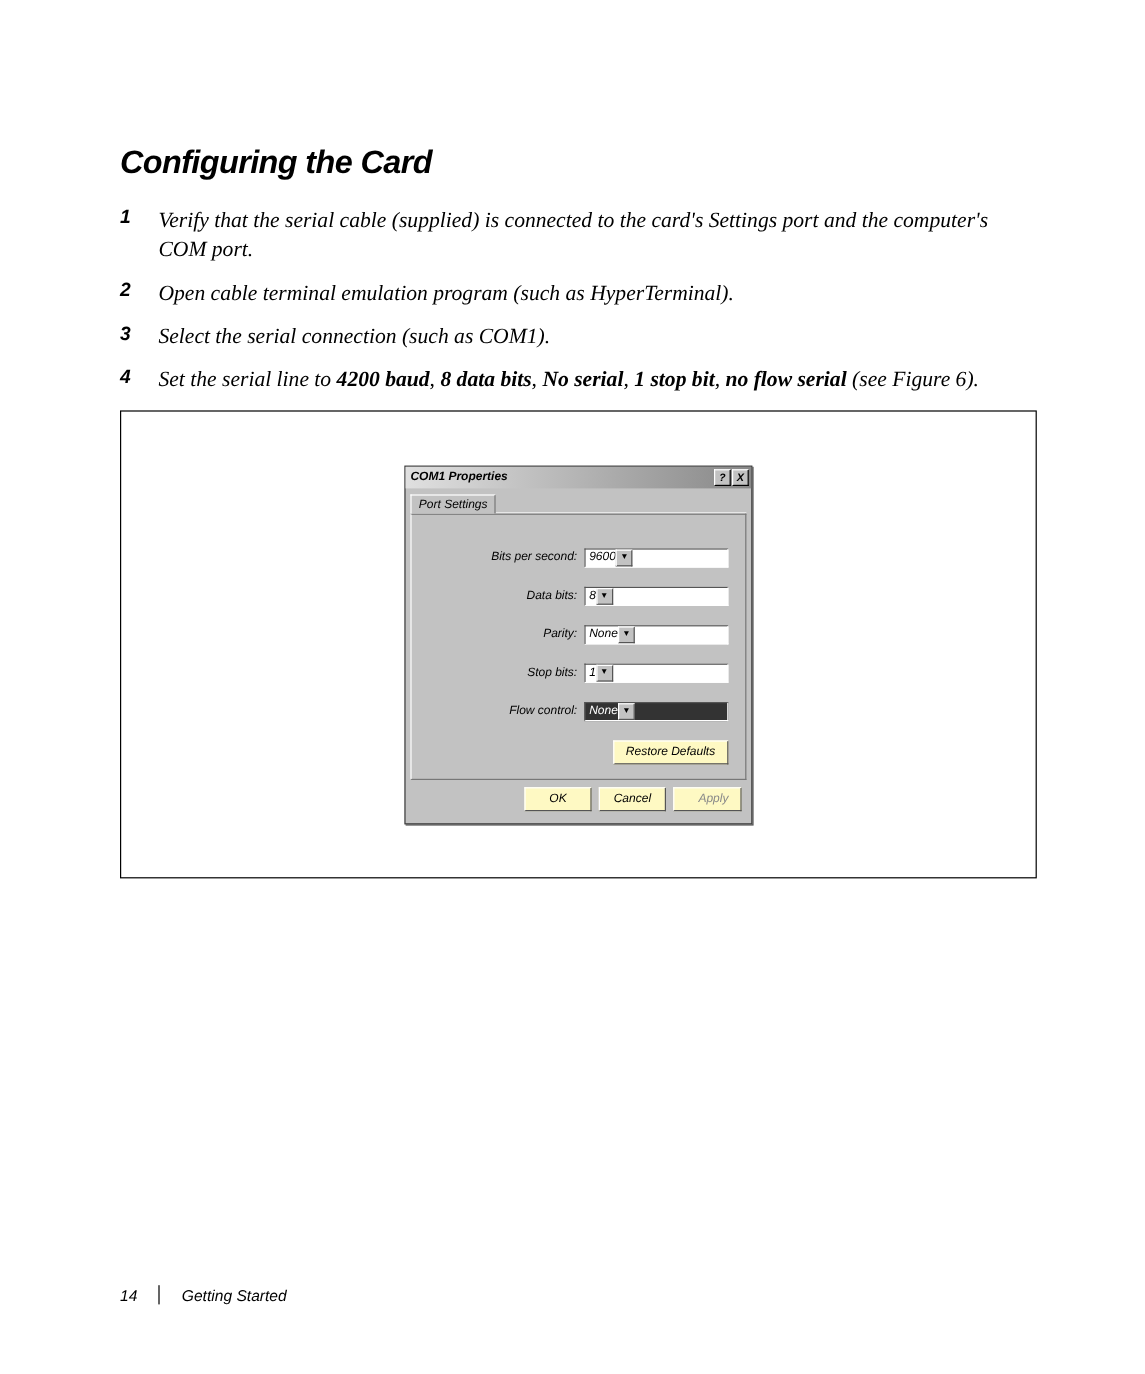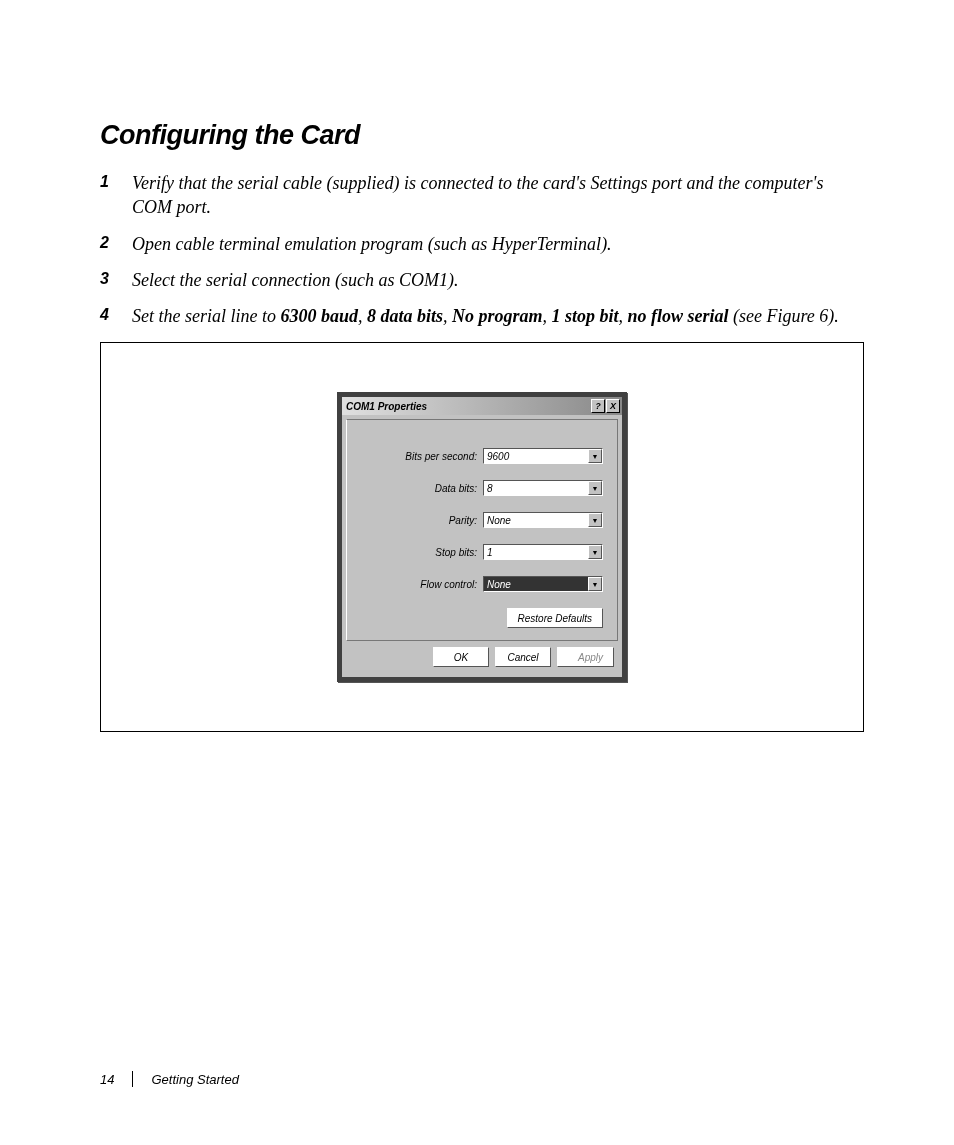--- a/index.html
+++ b/index.html
@@ -69,21 +69,21 @@
     font-family: Arial, Helvetica, sans-serif;
     font-weight: 700;
     font-size: 13px;
     margin-top: 8px;
   }
 
   
   .win-dialog {
     width: 290px;
     background: #c2c2c2;
-    border: 5px solid #404040;
+    border: 1px solid #404040;
     box-shadow: 1px 1px 0 #555;
     font-family: Tahoma, Arial, sans-serif;
     font-size: 10px;
   }
   .titlebar {
     height: 18px;
     background: linear-gradient(to right, #e0e0e0, #888);
     display: flex;
     align-items: center;
     justify-content: space-between;
@@ -143,21 +143,21 @@
   .combo {
     width: 120px;
     height: 16px;
     background: #fff;
     border-top: 1px solid #555;
     border-left: 1px solid #555;
     border-right: 1px solid #fff;
     border-bottom: 1px solid #fff;
     display: flex;
     align-items: center;
-    justify-content: space-between;
+    justify-content: flex-start;
     padding-left: 3px;
     font-size: 10px;
   }
   .combo.sel {
     background: #333;
     color: #fff;
   }
   .combo-arrow {
     width: 14px; height: 14px;
     background: #c2c2c2;
@@ -170,21 +170,21 @@
     font-size: 7px;
   }
   .btn-row-right {
     display: flex;
     justify-content: flex-end;
     margin-top: 8px;
   }
   .win-btn {
     height: 20px;
     padding: 0 10px;
-    background: #ffffff;
+    background: #fef9c3;
     border-top: 1px solid #fff;
     border-left: 1px solid #fff;
     border-right: 1px solid #555;
     border-bottom: 1px solid #555;
     font-size: 10px;
     display: inline-flex;
     align-items: center;
     justify-content: center;
     margin-left: 6px;
     min-width: 56px;
@@ -223,35 +223,38 @@
       <span class="step-num">2</span>
       <span class="step-body">Open cable terminal emulation program (such as HyperTerminal).</span>
     </li>
     <li>
       <span class="step-num">3</span>
       <span class="step-body">Select the serial connection (such as COM1).</span>
     </li>
     <li>
       <span class="step-num">4</span>
       <span class="step-body">
-        <span>Set the serial line to </span><b>6300 baud</b><span>, </span><b>8 data bits</b><span>, </span><b>No program</b><span>, </span><b>1 stop bit</b><span>, </span><b>no flow serial</b><span> (see Figure 6).</span>
+        <span>Set the serial line to </span><b>4200 baud</b><span>, </span><b>8 data bits</b><span>, </span><b>No serial</b><span>, </span><b>1 stop bit</b><span>, </span><b>no flow serial</b><span> (see Figure 6).</span>
       </span>
     </li>
   </ol>
 
   <div class="figure-box">
     <div class="win-dialog">
       <div class="titlebar">
         <span>COM1 Properties</span>
         <div class="titlebar-buttons">
           <div class="tb-btn">?</div>
           <div class="tb-btn">X</div>
         </div>
       </div>
       <div class="dialog-body">
+        <div class="tab-row">
+          <div class="tab">Port Settings</div>
+        </div>
         <div class="tab-panel">
 
           <div class="form-row">
             <span class="form-label">Bits per second:</span>
             <div class="combo">
               <span>9600</span>
               <span class="combo-arrow">▼</span>
             </div>
           </div>
 

